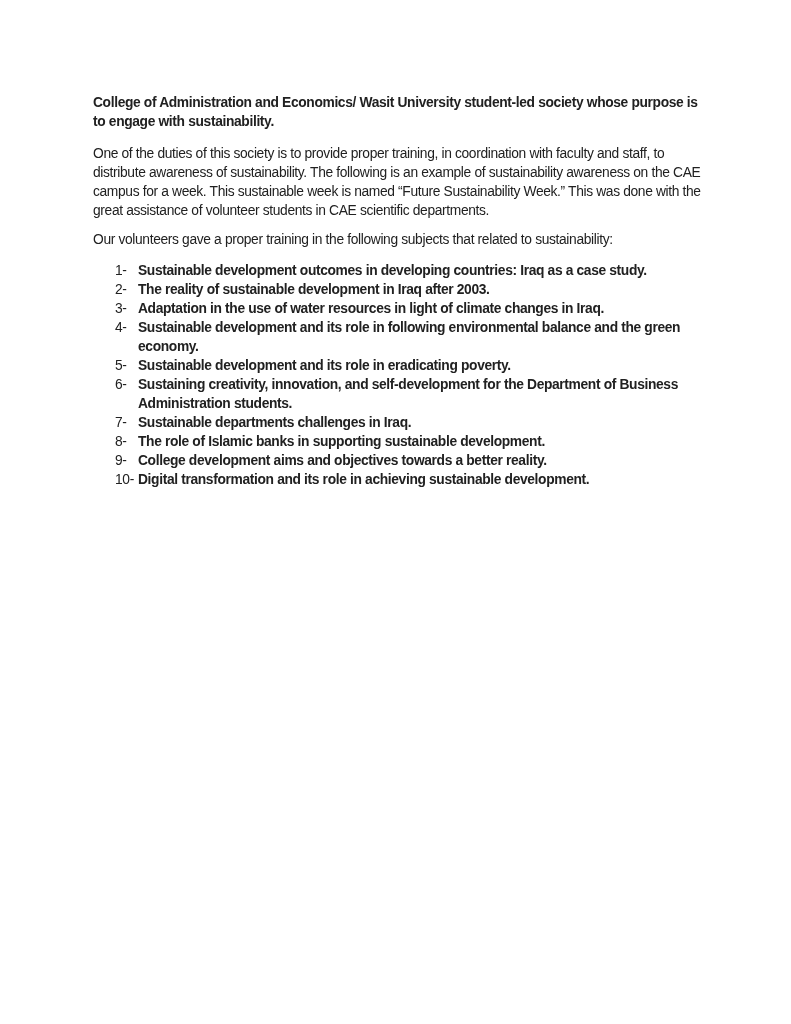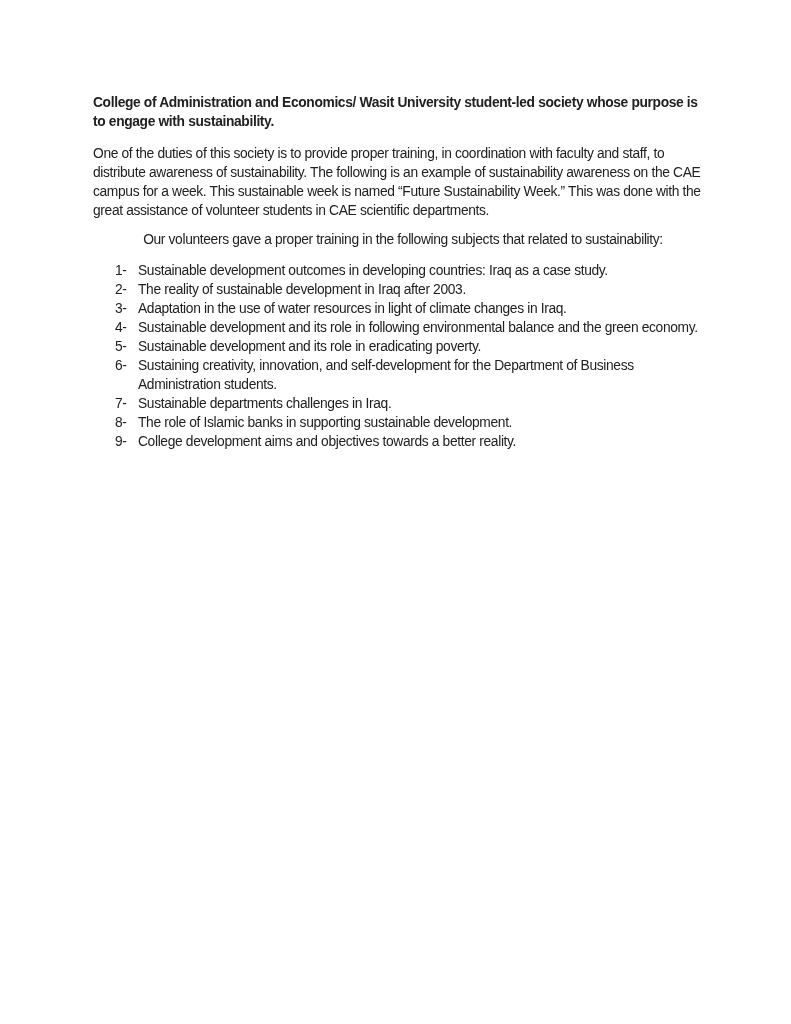--- a/index.html
+++ b/index.html
@@ -29,37 +29,37 @@
   }
   .heading {
     margin: 0 0 13px 0;
     font-weight: 700;
   }
   .para {
     margin: 9px 0 10px 0;
   }
   .para.intro {
     margin-bottom: 12px;
-    text-align: center;
   }
   .list {
     margin: 0;
     padding: 0;
   }
   .list-row {
     display: flex;
     align-items: flex-start;
     padding-left: 22px;
   }
   .list-num {
     flex: 0 0 23px;
     white-space: nowrap;
   }
   .list-text {
     flex: 1 1 auto;
+    font-weight: bold;
   }
 </style>
 </head>
 <body>
 
 <div class="page">
   <div class="content">
 
     <p class="heading">College of Administration and Economics/ Wasit University student-led society whose purpose is to engage with sustainability.</p>
 
@@ -107,16 +107,20 @@
       <div class="list-row">
         <span class="list-num">8-</span>
         <span class="list-text">The role of Islamic banks in supporting sustainable development.</span>
       </div>
 
       <div class="list-row">
         <span class="list-num">9-</span>
         <span class="list-text">College development aims and objectives towards a better reality.</span>
       </div>
 
+      <div class="list-row">
+        <span class="list-num">10-</span>
+        <span class="list-text">Digital transformation and its role in achieving sustainable development.</span>
+      </div>
 
     </div>
   </div>
 </div>
 
 </body></html>

